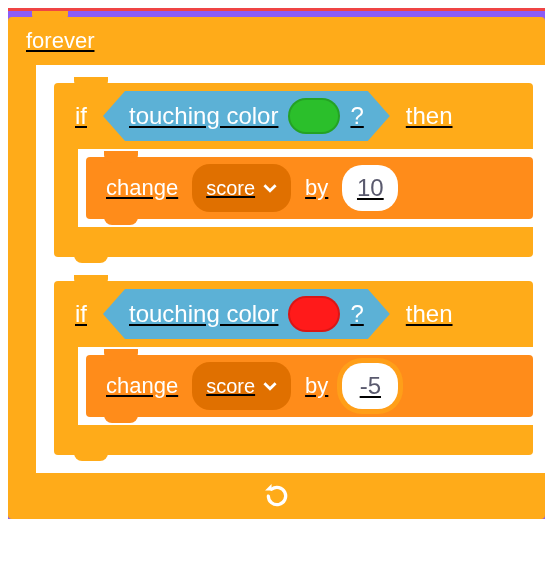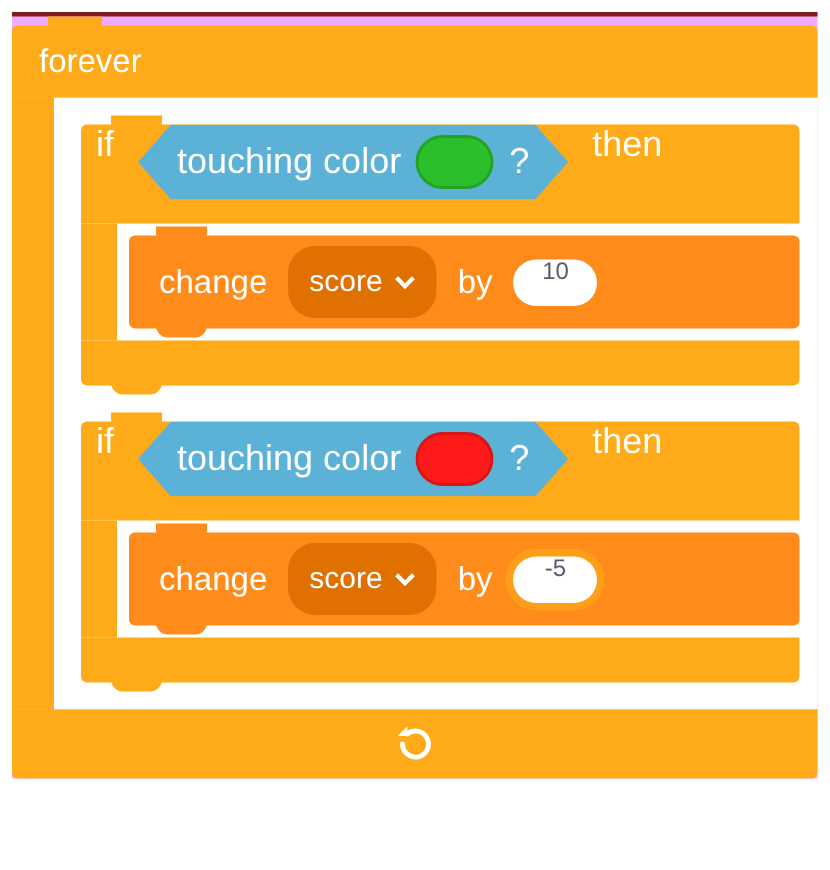--- a/index.html
+++ b/index.html
@@ -3,23 +3,24 @@
 <meta charset="utf-8">
 <style>
 * { box-sizing: border-box; margin: 0; padding: 0; }
 body {
   font-family: "Helvetica Neue", Arial, sans-serif;
   background: #fff;
   padding: 8px;
   width: 553px;
 }
 .canvas {
-  background: #f0abfc;
-  border-top: 3px solid #7f1d1d;
-  position: relative;
+  background: #8b5cf6;
+  border-top: 3px solid #ef4444;
+  position: relative;
+  text-decoration: underline;
 }
 
 .c-block {
   position: relative;
   margin-top: 6px;
 }
 .c-top {
   background: #ffab19;
   height: 48px;
   display: flex;
@@ -63,22 +64,23 @@
   justify-content: center;
   position: relative;
 }
 .c-bottom svg { width: 26px; height: 26px; }
 
 .if-block { position: relative; }
 .if-top {
   background: #ffab19;
   height: 66px;
   display: flex;
+  align-items: center;
   gap: 16px;
-  padding: 0 10px;
+  padding: 0 21px;
   color: #fff;
   font-size: 24px;
   border-radius: 4px 4px 0 0;
   position: relative;
 }
 .if-top::before {
   content: "";
   position: absolute;
   top: -6px; left: 20px;
   width: 34px; height: 12px;
@@ -161,25 +163,26 @@
   align-items: center;
   gap: 8px;
   padding: 0 14px;
   font-size: 20px;
 }
 .dropdown svg { width: 14px; height: 14px; }
 .num-input {
   background: #fff;
   color: #5a5a6e;
   border-radius: 20px;
-  height: 31px;
+  height: 46px;
   min-width: 56px;
   display: flex;
+  align-items: center;
   justify-content: center;
-  font-size: 16px;
+  font-size: 24px;
   padding: 0 12px;
 }
 .num-input.focused {
   box-shadow: 0 0 0 5px rgba(255,171,25,0.6);
 }
 </style>
 </head>
 <body>
 
 <div class="canvas">

